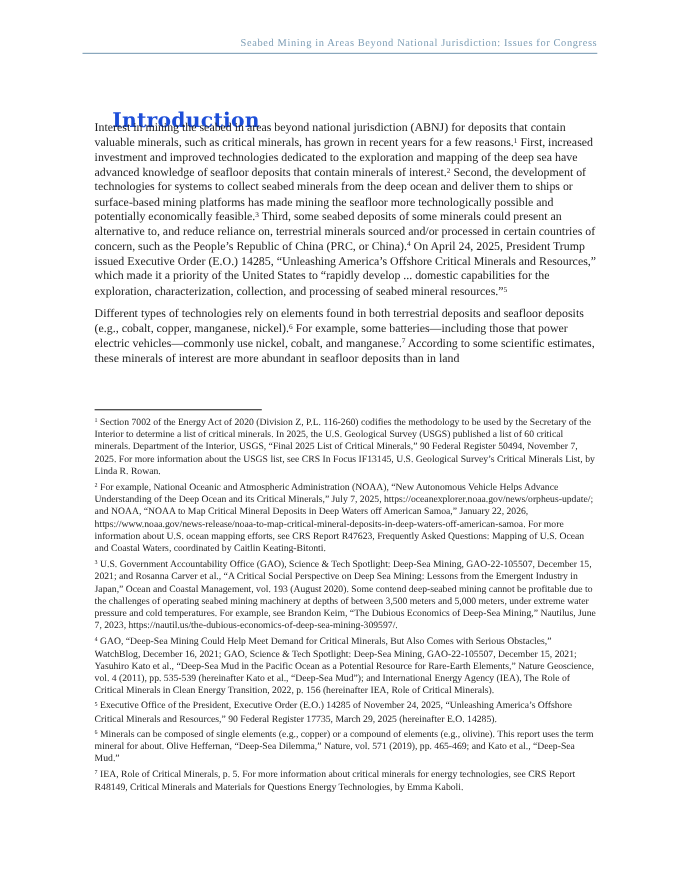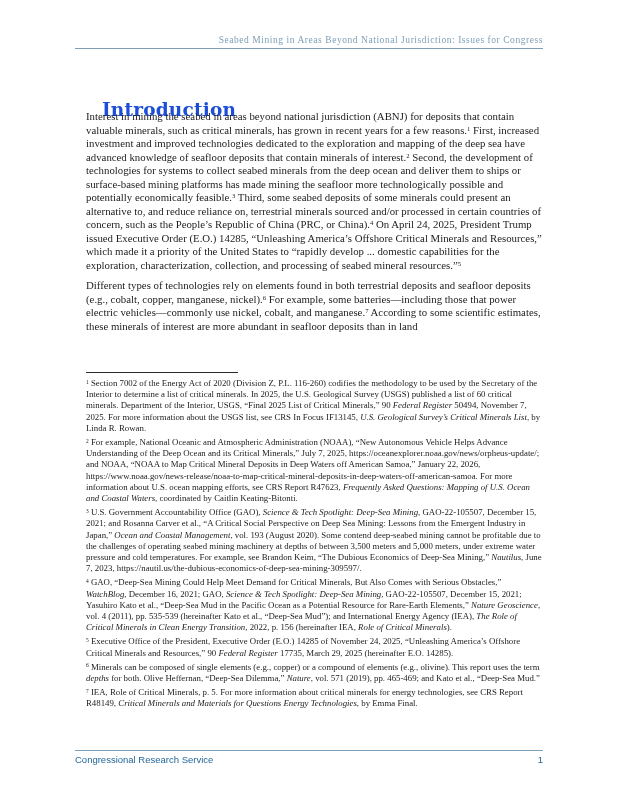--- a/index.html
+++ b/index.html
@@ -43,21 +43,21 @@
     font-size:10.8px;line-height:13.5px;
     text-align:left;
   }
   .body-text p{margin:0 0 7px 0;}
   sup.fn-ref{
     font-size:0.62em;
     vertical-align:baseline;
     position:relative;top:-0.45em;
     line-height:0;
   }
-  .it{font-style:italic;}
+  .it{}
   
   .fn-sep{
     position:absolute;top:372px;left:86px;width:152px;height:0;
     border-top:1px solid var(--sep-color);
   }
   
   .footnotes{
     position:absolute;top:378px;left:86px;width:457px;height:372px;
     font-size:8.8px;line-height:11.2px;
     overflow:hidden;
@@ -92,22 +92,18 @@
     </div>
 
   <div class="fn-sep"></div>
 
   <div class="footnotes" id="footnotes">
       <div class="fn"><sup class="fn-ref">1</sup><span> Section 7002 of the Energy Act of 2020 (Division Z, P.L. 116-260) codifies the methodology to be used by the Secretary of the Interior to determine a list of critical minerals. In 2025, the U.S. Geological Survey (USGS) published a list of 60 critical minerals. Department of the Interior, USGS, “Final 2025 List of Critical Minerals,” 90 </span><span class="it">Federal Register</span><span> 50494, November 7, 2025. For more information about the USGS list, see CRS In Focus IF13145, </span><span class="it">U.S. Geological Survey’s Critical Minerals List</span><span>, by Linda R. Rowan.</span></div>
       <div class="fn"><sup class="fn-ref">2</sup><span> For example, National Oceanic and Atmospheric Administration (NOAA), “New Autonomous Vehicle Helps Advance Understanding of the Deep Ocean and its Critical Minerals,” July 7, 2025, https://oceanexplorer.noaa.gov/news/orpheus-update/; and NOAA, “NOAA to Map Critical Mineral Deposits in Deep Waters off American Samoa,” January 22, 2026, https://www.noaa.gov/news-release/noaa-to-map-critical-mineral-deposits-in-deep-waters-off-american-samoa. For more information about U.S. ocean mapping efforts, see CRS Report R47623, </span><span class="it">Frequently Asked Questions: Mapping of U.S. Ocean and Coastal Waters</span><span>, coordinated by Caitlin Keating-Bitonti.</span></div>
       <div class="fn"><sup class="fn-ref">3</sup><span> U.S. Government Accountability Office (GAO), </span><span class="it">Science &amp; Tech Spotlight: Deep-Sea Mining</span><span>, GAO-22-105507, December 15, 2021; and Rosanna Carver et al., “A Critical Social Perspective on Deep Sea Mining: Lessons from the Emergent Industry in Japan,” </span><span class="it">Ocean and Coastal Management</span><span>, vol. 193 (August 2020). Some contend deep-seabed mining cannot be profitable due to the challenges of operating seabed mining machinery at depths of between 3,500 meters and 5,000 meters, under extreme water pressure and cold temperatures. For example, see Brandon Keim, “The Dubious Economics of Deep-Sea Mining,” </span><span class="it">Nautilus</span><span>, June 7, 2023, https://nautil.us/the-dubious-economics-of-deep-sea-mining-309597/.</span></div>
       <div class="fn"><sup class="fn-ref">4</sup><span> GAO, “Deep-Sea Mining Could Help Meet Demand for Critical Minerals, But Also Comes with Serious Obstacles,” </span><span class="it">WatchBlog</span><span>, December 16, 2021; GAO, </span><span class="it">Science &amp; Tech Spotlight: Deep-Sea Mining</span><span>, GAO-22-105507, December 15, 2021; Yasuhiro Kato et al., “Deep-Sea Mud in the Pacific Ocean as a Potential Resource for Rare-Earth Elements,” </span><span class="it">Nature Geoscience</span><span>, vol. 4 (2011), pp. 535-539 (hereinafter Kato et al., “Deep-Sea Mud”); and International Energy Agency (IEA), </span><span class="it">The Role of Critical Minerals in Clean Energy Transition</span><span>, 2022, p. 156 (hereinafter IEA, </span><span class="it">Role of Critical Minerals</span><span>).</span></div>
       <div class="fn"><sup class="fn-ref">5</sup><span> Executive Office of the President, Executive Order (E.O.) 14285 of November 24, 2025, “Unleashing America’s Offshore Critical Minerals and Resources,” 90 </span><span class="it">Federal Register</span><span> 17735, March 29, 2025 (hereinafter E.O. 14285).</span></div>
-      <div class="fn"><sup class="fn-ref">6</sup><span> Minerals can be composed of single elements (e.g., copper) or a compound of elements (e.g., olivine). This report uses the term </span><span class="it">depths</span><span> for both. Olive Heffernan, “Deep-Sea Dilemma,” </span><span class="it">Nature</span><span>, vol. 571 (2019), pp. 465-469; and Kato et al., “Deep-Sea Mud.”</span></div>
-      <div class="fn"><sup class="fn-ref">7</sup><span> IEA, Role of Critical Minerals, p. 5. For more information about critical minerals for energy technologies, see CRS Report R48149, </span><span class="it">Critical Minerals and Materials for Questions Energy Technologies</span><span>, by Emma Final.</span></div>
+      <div class="fn"><sup class="fn-ref">6</sup><span> Minerals can be composed of single elements (e.g., copper) or a compound of elements (e.g., olivine). This report uses the term </span><span class="it">mineral</span><span> for about. Olive Heffernan, “Deep-Sea Dilemma,” </span><span class="it">Nature</span><span>, vol. 571 (2019), pp. 465-469; and Kato et al., “Deep-Sea Mud.”</span></div>
+      <div class="fn"><sup class="fn-ref">7</sup><span> IEA, Role of Critical Minerals, p. 5. For more information about critical minerals for energy technologies, see CRS Report R48149, </span><span class="it">Critical Minerals and Materials for Questions Energy Technologies</span><span>, by Emma Kaboli.</span></div>
     </div>
 
-  <div class="footer">
-    <span>Congressional Research Service</span>
-    <span>1</span>
-  </div>
 
 </div>
 
 </body></html>

